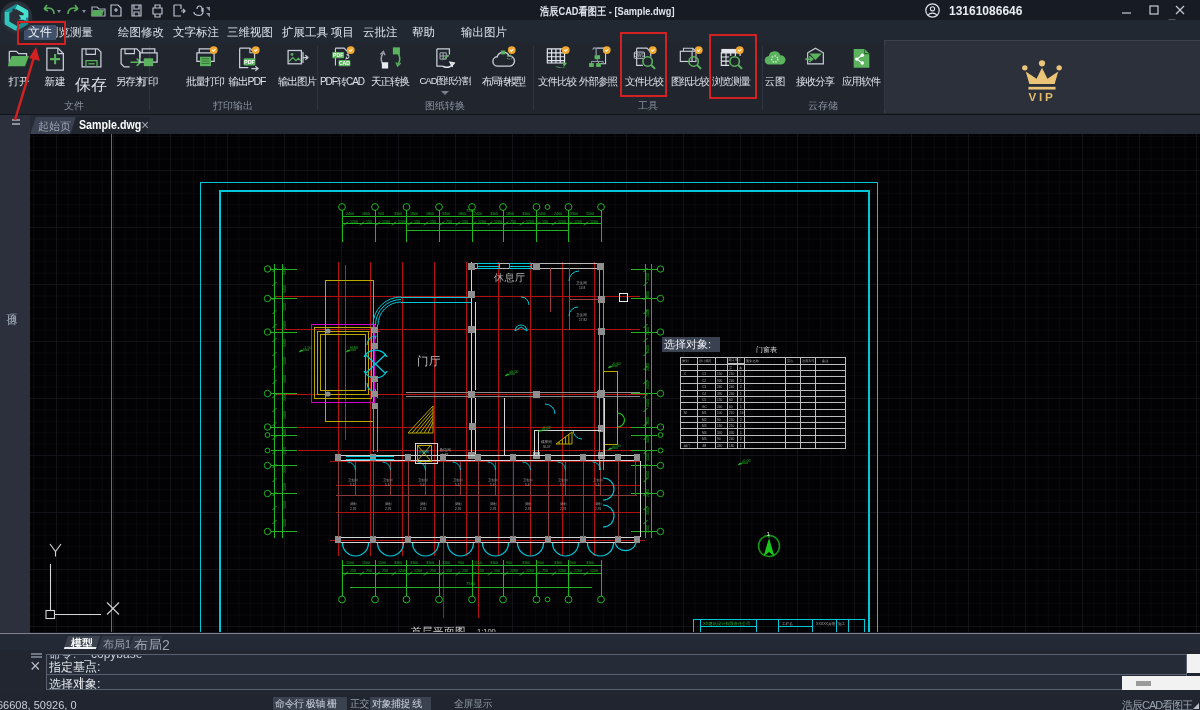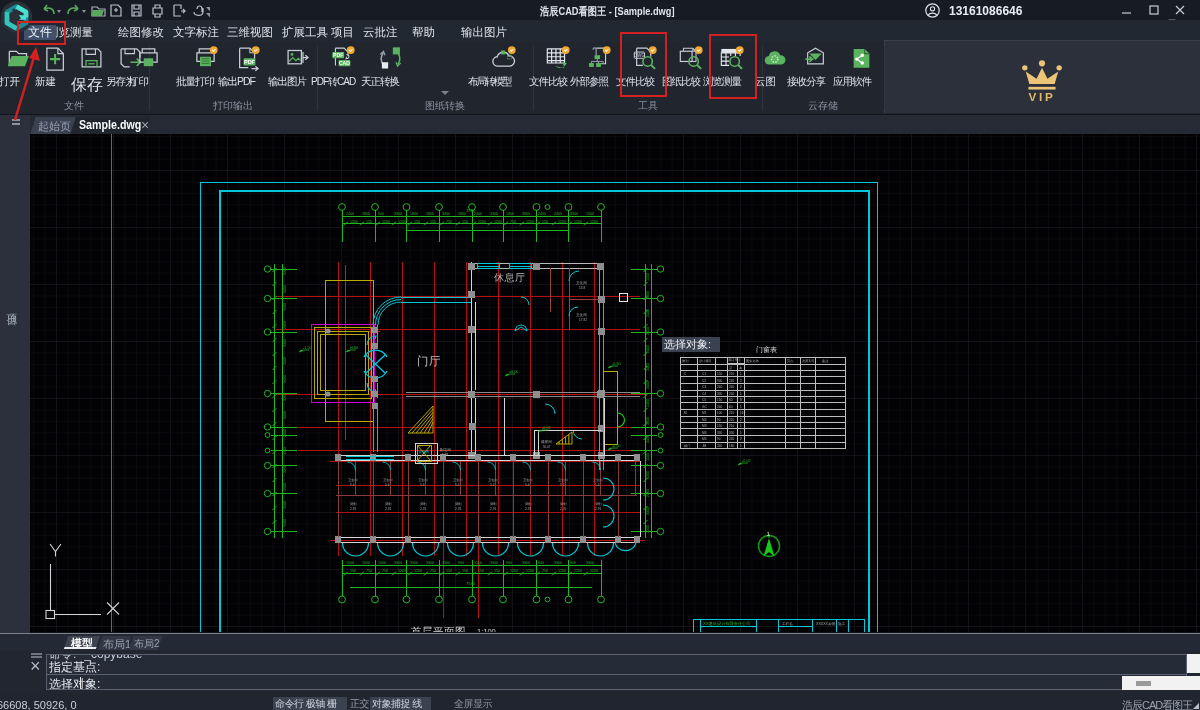--- a/index.html
+++ b/index.html
@@ -11,21 +11,21 @@
   #titletext { left:540px; top:4px; color:#dfe4ec; font-size:11px; font-weight:bold; transform:scaleX(0.84); transform-origin:left; }
   #userid { left:949px; top:4px; color:#e8ecf2; font-size:12px; font-weight:bold; }
   
   #menubar { left:0; top:20px; width:1200px; height:22px; background:#222831; }
   .menuitem { position:absolute; top:25px; color:#dde2ea; font-size:11.5px; white-space:nowrap; }
   #menu-file { position:absolute; left:24px; top:25px; width:32px; height:15px; background:#41506b; color:#f0f3f7; font-size:12px; text-align:center; line-height:15px; }
   
   #ribbon { left:0; top:42px; width:1200px; height:73px; background:#20252e; border-bottom:1px solid #11141a; }
   .rsep { position:absolute; top:4px; width:1px; height:64px; background:#2e3440; }
   .rlabel { position:absolute; top:57px; color:#8b93a1; font-size:10px; text-align:center; }
-  .ritem { position:absolute; top:1px; text-align:left; color:#dde2e9; font-size:12px; }
+  .ritem { position:absolute; top:1px; text-align:center; color:#dde2e9; font-size:12px; }
   .ritem svg { display:block; margin:0 auto; }
   .ritem .t { margin-top:1px; white-space:nowrap; }
   
   #tabbar { left:30px; top:115px; width:1170px; height:19px; background:#252a34; }
   #sidebar { left:0; top:115px; width:30px; height:535px; background:#2b303c; }
   
   #canvas { left:30px; top:134px; width:1170px; height:498px; background:#020204; }
   
   #modeltabs { left:0; top:633px; width:1200px; height:17px; background:#242a35; border-top:1.5px solid #7e838e; }
   
@@ -212,20 +212,29 @@
       <svg width="27" height="29" viewBox="0 0 34 37">
         <path d="M12,29 C5,25 3,16 8,10" fill="none" stroke="#9aa2ae" stroke-width="2"></path>
         <path d="M4,12 l4,-4 l2,5" fill="none" stroke="#9aa2ae" stroke-width="1.6"></path>
         <path d="M22,6 C29,10 31,19 26,25" fill="none" stroke="#5cb35f" stroke-width="2"></path>
         <path d="M30,23 l-4,4 l-2,-5" fill="none" stroke="#5cb35f" stroke-width="1.6"></path>
         <rect x="20" y="3" width="9" height="9" fill="#5cb35f"></rect>
         <rect x="6" y="22" width="8" height="8" fill="#e8ebef"></rect>
       </svg>
       <div class="t" style="font-size:10.5px;letter-spacing:-1px">天正转换</div>
     </div>
+<div class="ritem" style="left:405px;width:80px">
+      <svg width="27" height="29" viewBox="0 0 34 37">
+        <path d="M6,5 h16 v7 M6,5 v22 h7" fill="none" stroke="#c9cfd9" stroke-width="1.6"></path>
+        <path d="M10,10 h8 v8 h-8 z M14,10 v8 M10,14 h8" fill="none" stroke="#c9cfd9" stroke-width="1"></path>
+        <path d="M12,20 l8,-8 l2,2 z" fill="#5cb35f"></path>
+        <path d="M13,27 c6,3 12,1 15,-4 l-5,-1 l3,6" fill="none" stroke="#e8ebef" stroke-width="2"></path>
+      </svg>
+      <div class="t" style="font-size:9.5px;letter-spacing:-1px">CAD图纸分割</div>
+    </div>
 <div class="ritem" style="left:468px;width:70px">
       <svg width="27" height="29" viewBox="0 0 34 37">
         <path d="M10,27 a6,6 0 0 1 -1,-12 a8,8 0 0 1 15,-1 a5.5,5.5 0 0 1 1,13 z" fill="none" stroke="#c9cfd9" stroke-width="1.7"></path>
         <rect x="14" y="7" width="5" height="5" fill="#5cb35f"></rect>
         <rect x="22" y="13" width="5" height="5" fill="none" stroke="#5cb35f" stroke-width="1.2" stroke-dasharray="1.5 1.5"></rect>
         <circle cx="27.5" cy="6.5" r="5" fill="#f2a72e"></circle>
         <path d="M25.5,6.3 l1.6,1.8 l2.6,-3" stroke="#fff" stroke-width="1.3" fill="none"></path>
       </svg>
       <div class="t" style="font-size:10.5px;letter-spacing:-2px">布局转模型</div>
     </div>
@@ -1051,21 +1060,21 @@
         <path d="M107,602.5 l12,12 M119,602.5 l-12,12"></path>
       </g>
 </svg>
 </div>
 <div class="abs" id="modeltabs"></div>
 <div class="abs" style="left:66px;top:636px;width:32px;height:13px;background:#3d4450;transform:skewX(-18deg);border-bottom:2px solid #e8eaef"></div>
 <div class="abs" style="left:71px;top:636px;color:#ffffff;font-size:11px;font-weight:bold">模型</div>
 <div class="abs" style="left:100px;top:636px;width:29px;height:14px;background:#323845;transform:skewX(-18deg)"></div>
 <div class="abs" style="left:103px;top:637px;color:#99a1ad;font-size:11px">布局1</div>
 <div class="abs" style="left:131px;top:636px;width:29px;height:14px;background:#323845;transform:skewX(-18deg)"></div>
-<div class="abs" style="left:134px;top:637px;color:#99a1ad;font-size:10px">布局2</div>
+<div class="abs" style="left:134px;top:637px;color:#99a1ad;font-size:14px">布局2</div>
 <div class="abs" id="cmd"></div>
 <div class="abs" style="left:46px;top:654px;width:1141px;height:36px;background:#262c37;border:1px solid #596070;overflow:hidden">
   <div style="position:absolute;left:2px;top:-9px;color:#c6ccd6;font-size:12px">命令: *_copybase</div>
   <div style="position:absolute;left:0px;top:19px;width:1141px;height:1px;background:#596070"></div>
   <div style="position:absolute;left:2px;top:4px;color:#e3e7ee;font-size:12px">指定基点:</div>
   <div style="position:absolute;left:2px;top:21px;color:#e3e7ee;font-size:12px">选择对象:</div>
   <div style="position:absolute;left:33px;top:22px;width:1px;height:13px;background:#e8e8e8"></div>
 </div>
 <div class="abs" style="left:30px;top:656px;color:#b6bcc7;font-size:18px">×</div>
 <div class="abs" style="left:31px;top:653px;width:11px;height:1.5px;background:#6e7684"></div>

